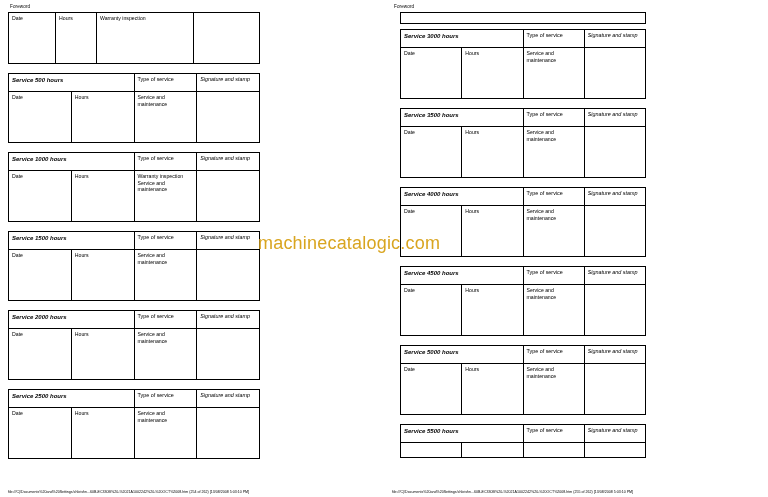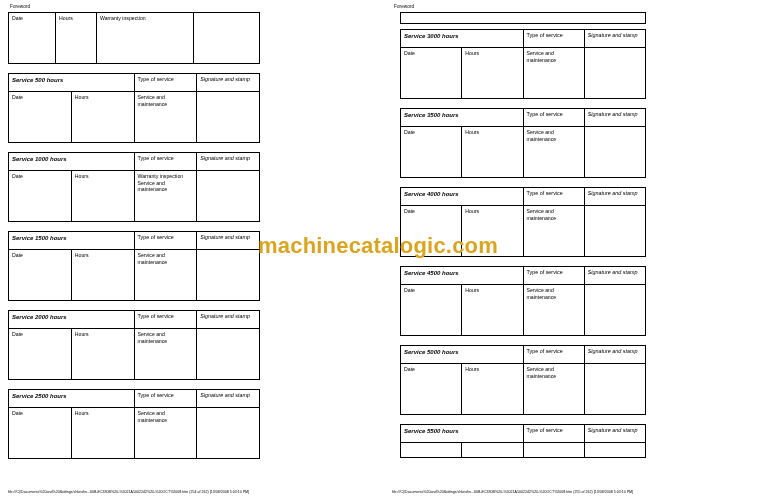--- a/index.html
+++ b/index.html
@@ -14,21 +14,21 @@
   .tbl td{border:0.8px solid #000;padding:2px 3px;vertical-align:top;font-size:5.2px;line-height:1.25;}
   .hdr td{height:12px;}
   .hdr .svc{font-weight:bold;font-style:italic;font-size:6px;}
   .hdr .typ{font-size:5.4px;}
   .hdr .sig{font-style:italic;font-size:5.4px;}
   .body-row td{height:46px;}
   .c-date{width:40px;}
   .c-hours{width:34px;}
   .c-type{width:90px;}
   .c-sig{width:auto;}
-  .wm{position:absolute;left:258px;top:233px;font-size:22px;font-weight:bold;color:#d9a520;letter-spacing:.2px;white-space:nowrap;}
+  .wm{position:absolute;left:258px;top:233px;font-size:18px;font-weight:normal;color:#d9a520;letter-spacing:.2px;white-space:nowrap;}
   .hdr td.svc{padding-top:3px;}
   .vmid{vertical-align:middle;}
 </style>
 </head>
 <body>
 
 <div class="page page-left">
   <div class="foreword">Foreword</div>
 
   <table class="tbl">

